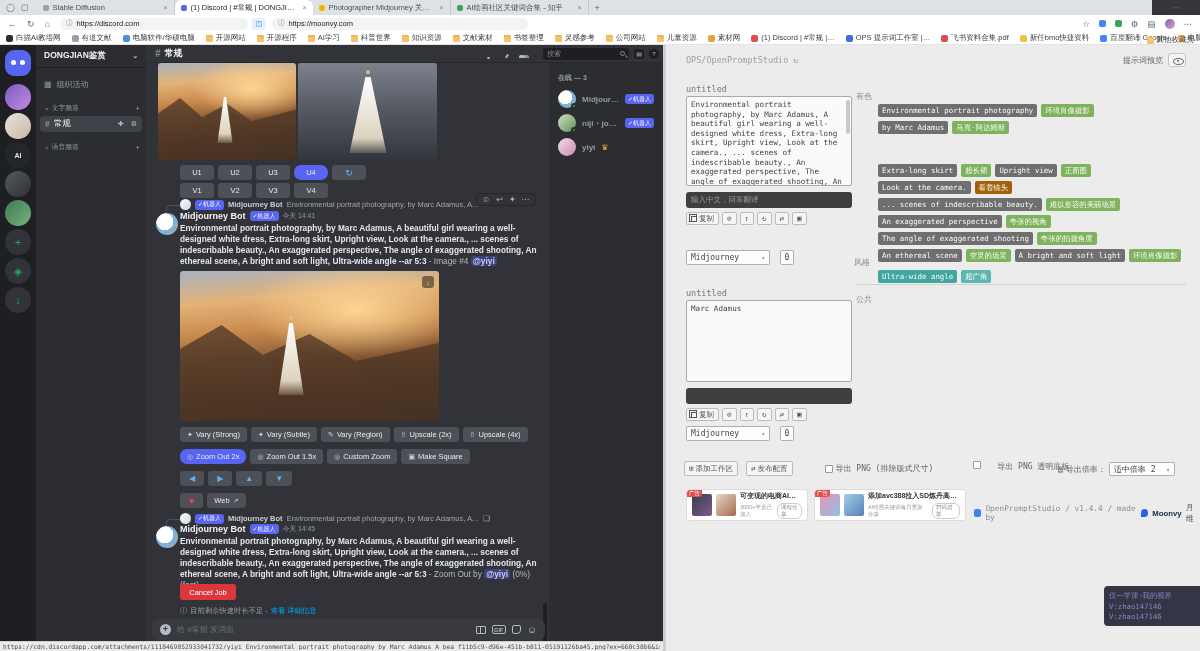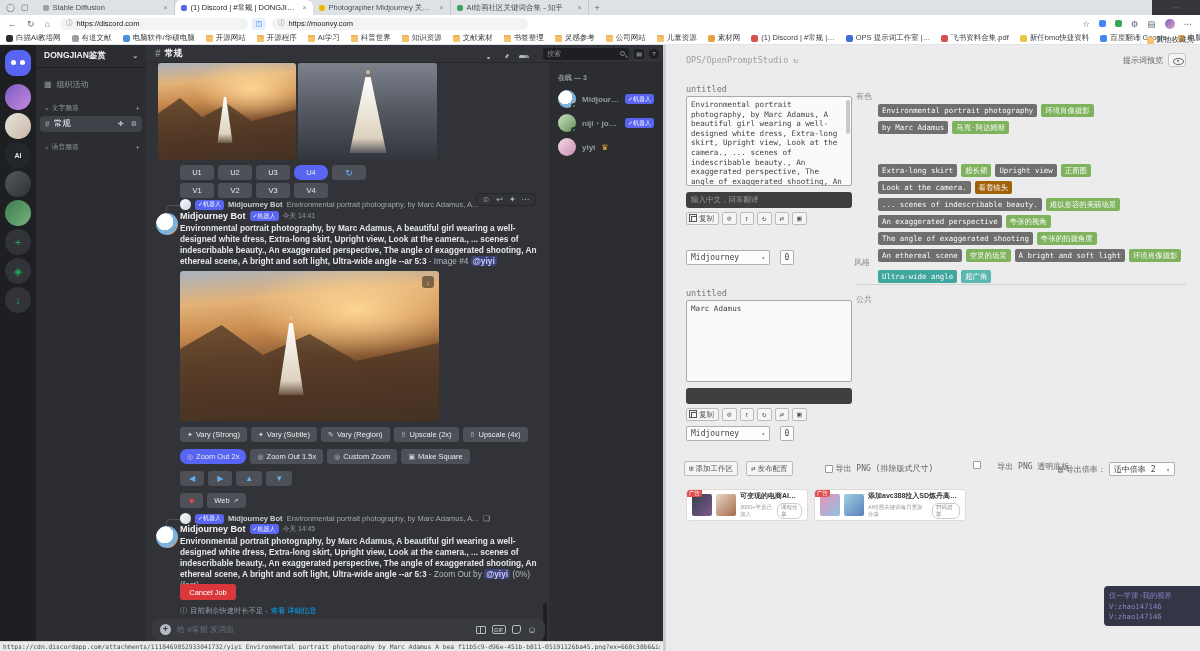--- a/index.html
+++ b/index.html
@@ -734,20 +734,27 @@
       <span class="ad-th" style="background:linear-gradient(135deg,#9fd0e8,#5b7fb5);"></span>
       <div class="ad-col">
         <span class="ad-title">添加avc388拉入SD炼丹高效学习交流群</span>
         <span class="ad-sub">
             <span>AI绘画关键词每日更新分享</span>
             <span class="ad-pill">扫码进群</span>
           </span>
       </div>
     </div>
 
+    <div id="credit">
+      <span class="sq"></span>
+      <span>OpenPromptStudio / v1.4.4 / made by</span>
+      <span class="moon"></span>
+      <span class="brand">Moonvy</span>
+      <span class="bsuf">月维</span>
+    </div>
 
     <div id="watermark">
       <div>仅一学课·我的视界</div>
       <div>V:zhao147146</div>
       <div>V:zhao147146</div>
     </div>
   </div>
 
   <div id="statusbar" class="abs">
     <span>https://cdn.discordapp.com/attachments/1118469852933041732/yiyi_Environmental_portrait_photography_by_Marc_Adamus_A_bea_f11b5c9-d96e-451b-b811-05191126ba45.png?ex=660c38b6&amp;is=65f5988b&amp;hm=8115b09d6c…</span>

